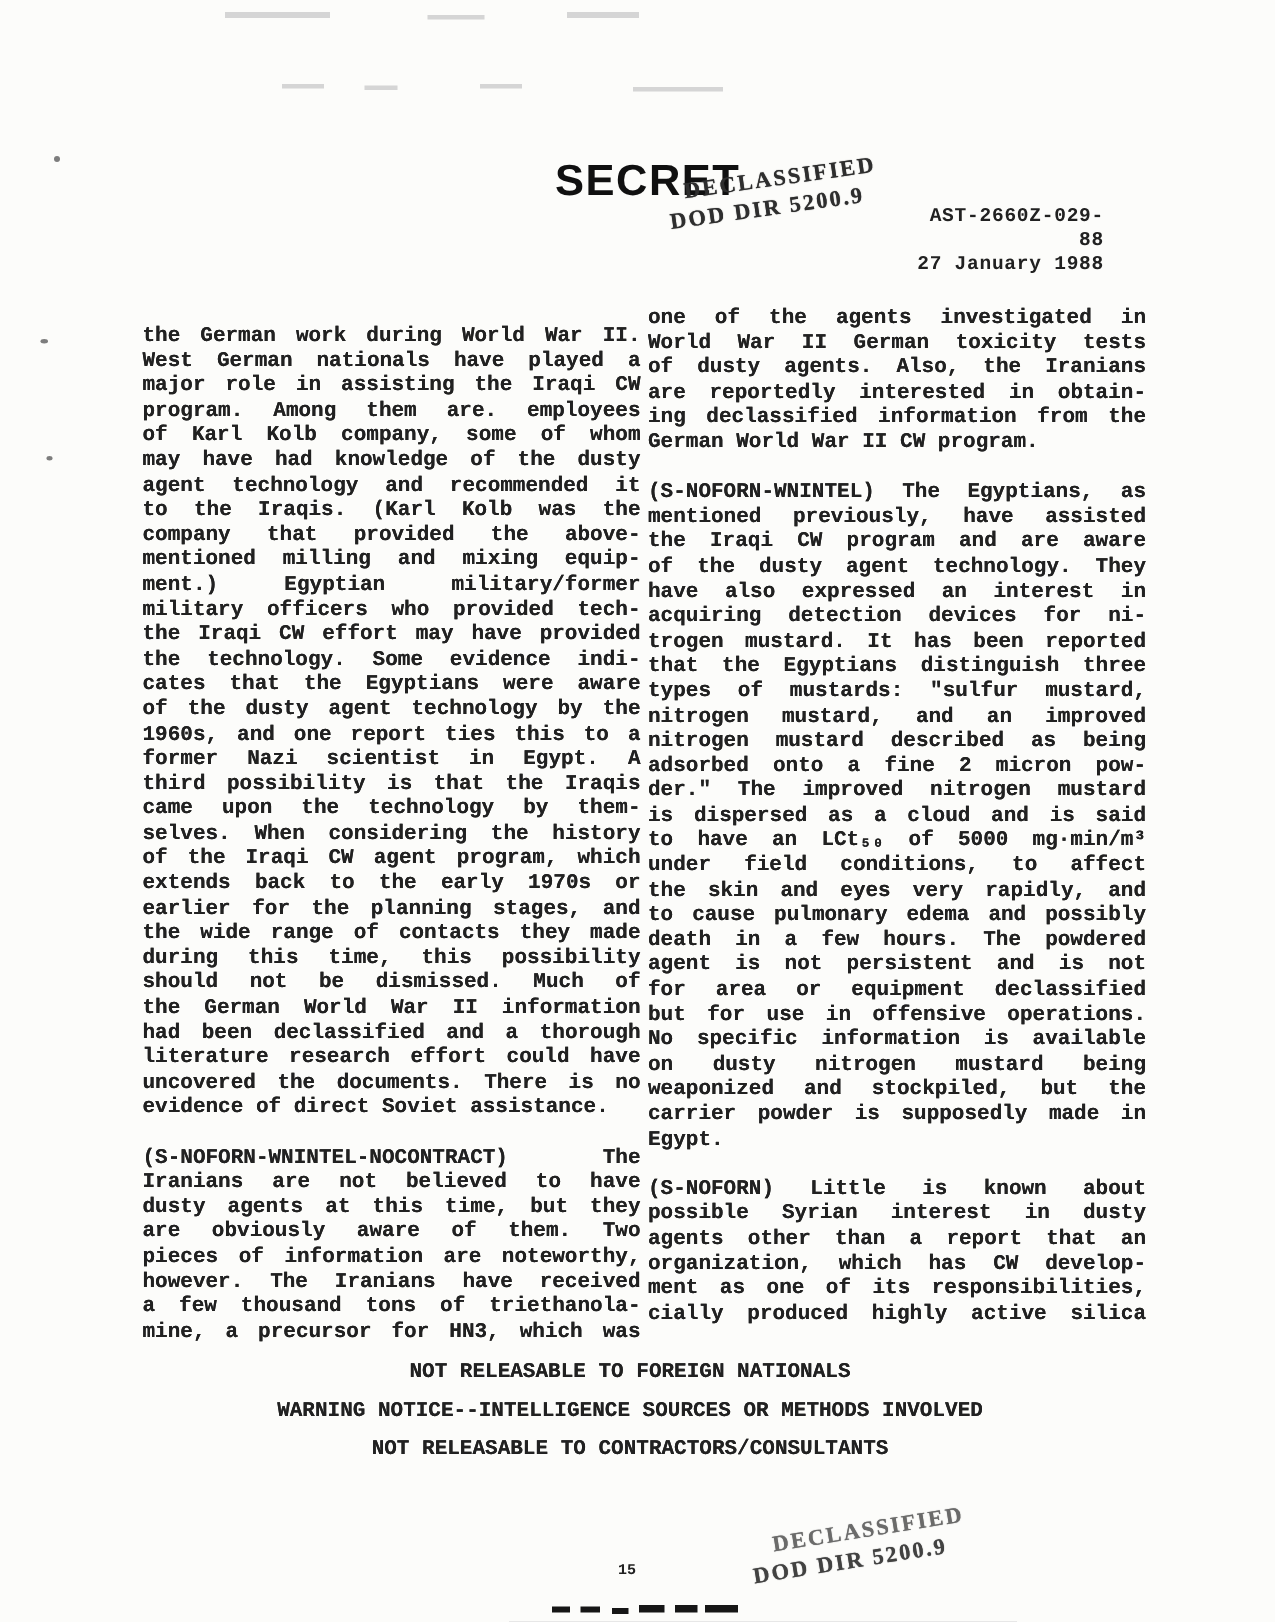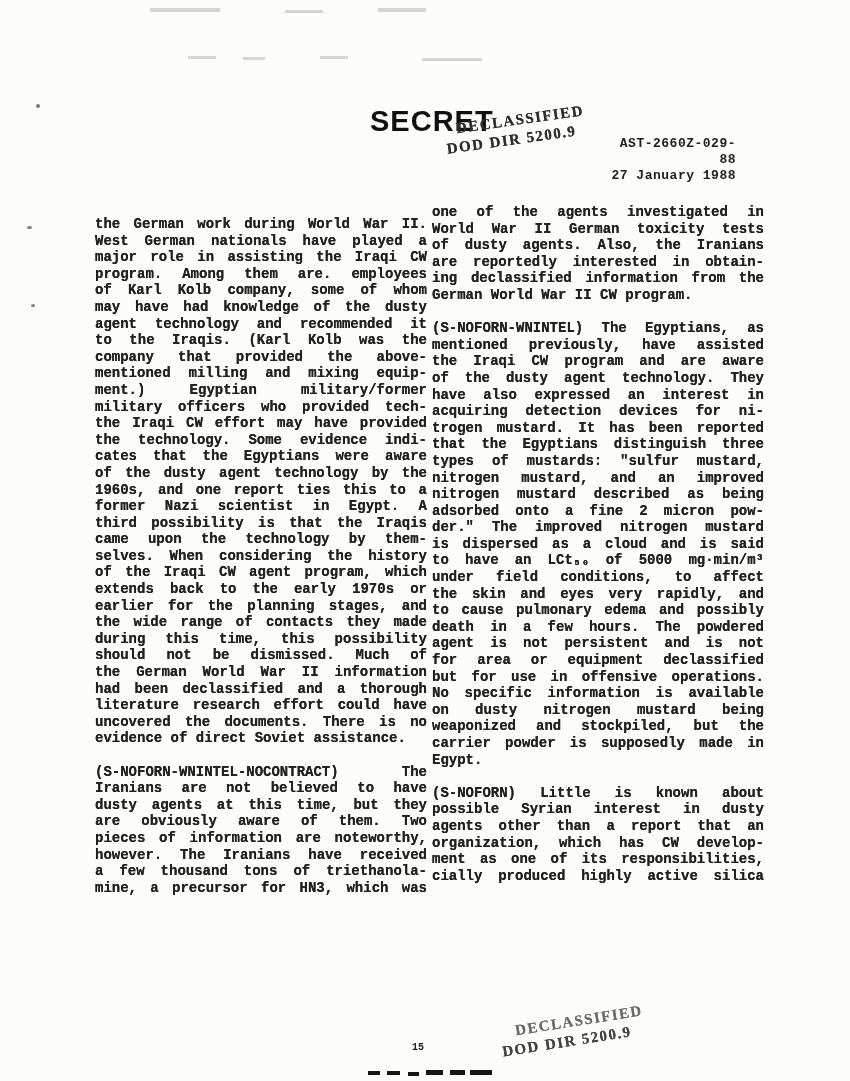--- a/index.html
+++ b/index.html
@@ -176,20 +176,25 @@
       <div class="paragraph">
         <div class="tline">(S-NOFORN)  Little is known about</div>
         <div class="tline">possible Syrian interest in dusty</div>
         <div class="tline">agents other than a report that an</div>
         <div class="tline">organization, which has CW develop-</div>
         <div class="tline">ment as one of its responsibilities,</div>
         <div class="tline">cially produced highly active silica</div>
       </div>
     </div>
 
+  <div class="notices">
+      <div>NOT RELEASABLE TO FOREIGN NATIONALS</div>
+      <div>WARNING NOTICE--INTELLIGENCE SOURCES OR METHODS INVOLVED</div>
+      <div>NOT RELEASABLE TO CONTRACTORS/CONSULTANTS</div>
+    </div>
 
   <div class="page-number">15</div>
 
   <div class="stamp stamp-bottom">
     <div class="s1">DECLASSIFIED</div>
     <div class="s2">DOD DIR 5200.9</div>
   </div>
 
   <div class="artifact dash" style="left:368px;top:1071px;width:12px;height:4px;"></div>
   <div class="artifact dash" style="left:387px;top:1071px;width:13px;height:4px;"></div>

